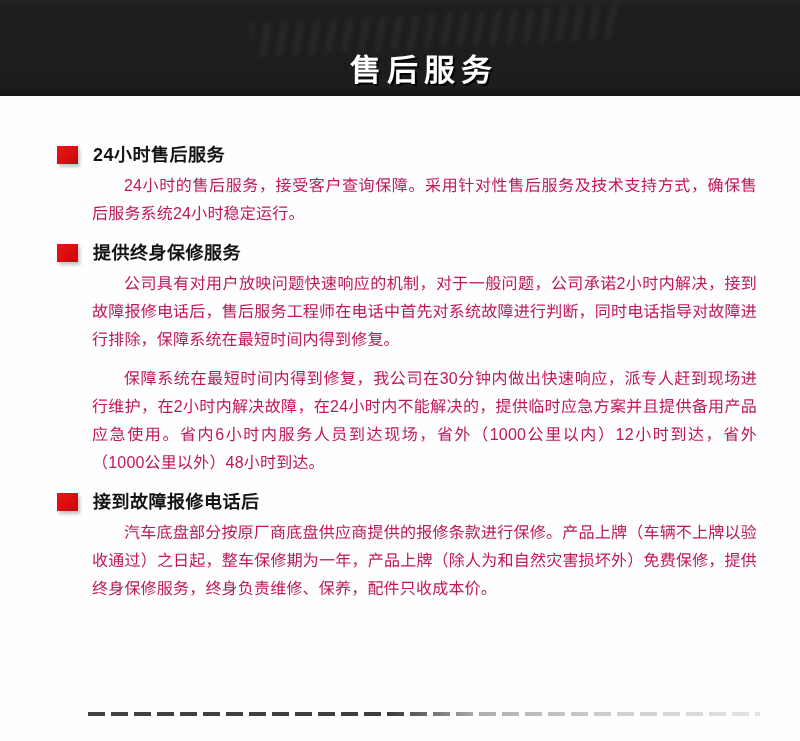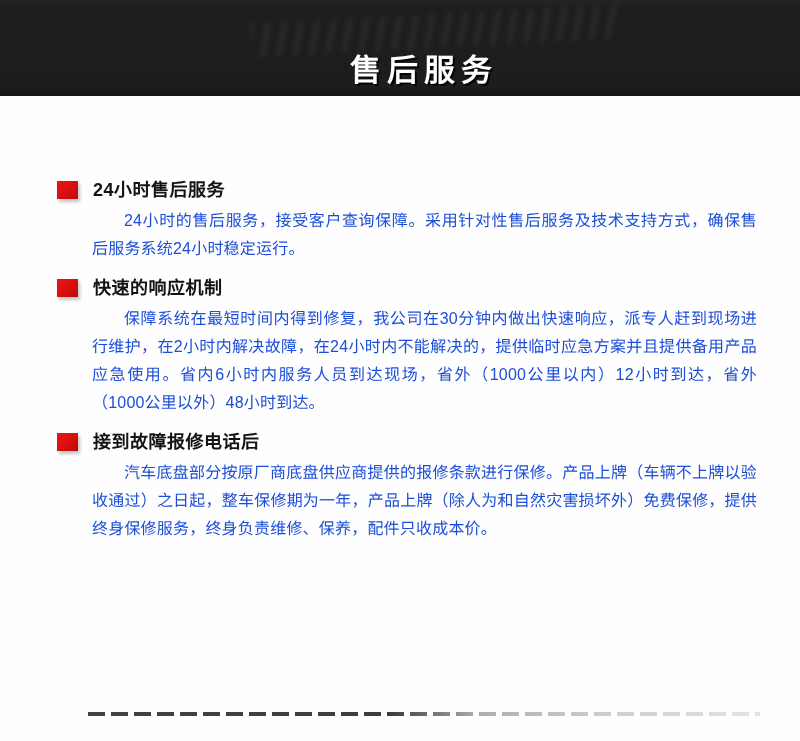--- a/index.html
+++ b/index.html
@@ -19,34 +19,34 @@
     letter-spacing:6px;line-height:38px;margin:0;
     text-shadow:2px 2px 0 rgba(0,0,0,0.85);
   }
   .watermark-smudge{
     position:absolute;top:14px;left:250px;width:370px;height:34px;
     background:repeating-linear-gradient(104deg,
       rgba(255,255,255,0.055) 0 5px,rgba(255,255,255,0) 5px 16px);
     filter:blur(2px);transform:rotate(-3deg);
   }
   
-  .content{position:absolute;top:141px;left:57px;right:43px;margin-top:35px;}
+  .content{position:absolute;top:141px;left:57px;right:43px;}
   .section{margin:0;}
   .section-header{display:flex;align-items:center;gap:15px;height:28px;margin:0 0 3px 0;}
   .bullet{
     flex:0 0 auto;width:21px;height:18px;
     background:linear-gradient(135deg,#e81515 0,#d90e0e 55%,#b90b0b 100%);
     box-shadow:2px 3px 3px rgba(130,130,130,0.45);
   }
   .section-title{
     margin:0;font-size:18px;font-weight:bold;color:#141414;letter-spacing:0.5px;
     line-height:28px;
   }
   .section p{
-    margin:3px 0 11px 35px;font-size:16px;line-height:28px;color:#1d4ed8;
+    margin:3px 0 11px 35px;font-size:16px;line-height:28px;color:#be185d;
     text-align:justify;text-indent:2em;letter-spacing:0.2px;
   }
   .section p + p{margin-top:6px;}
   
   .cutoff-artifact{
     position:absolute;top:712px;left:88px;width:672px;height:4px;
     background:linear-gradient(90deg,
       rgba(46,46,46,0.9) 0,rgba(40,40,40,0.9) 45%,
       rgba(120,120,120,0.6) 58%,rgba(160,160,160,0.5) 78%,rgba(190,190,190,0.4) 100%);
     -webkit-mask:repeating-linear-gradient(90deg,#000 0 17px,transparent 17px 23px);
@@ -70,22 +70,23 @@
         <span class="bullet"></span>
         <h2 class="section-title">24小时售后服务</h2>
       </div>
       <p>24小时的售后服务，接受客户查询保障。采用针对性售后服务及技术支持方式，确保售后服务系统24小时稳定运行。</p>
     </div>
 
 
     <div class="section">
       <div class="section-header">
         <span class="bullet"></span>
-        <h2 class="section-title">快速的响应机制</h2>
+        <h2 class="section-title">提供终身保修服务</h2>
       </div>
+      <p>公司具有对用户放映问题快速响应的机制，对于一般问题，公司承诺2小时内解决，接到故障报修电话后，售后服务工程师在电话中首先对系统故障进行判断，同时电话指导对故障进行排除，保障系统在最短时间内得到修复。</p>
       <p>保障系统在最短时间内得到修复，我公司在30分钟内做出快速响应，派专人赶到现场进行维护，在2小时内解决故障，在24小时内不能解决的，提供临时应急方案并且提供备用产品应急使用。省内6小时内服务人员到达现场，省外（1000公里以内）12小时到达，省外（1000公里以外）48小时到达。</p>
     </div>
 
     <div class="section">
       <div class="section-header">
         <span class="bullet"></span>
         <h2 class="section-title">接到故障报修电话后</h2>
       </div>
       <p>汽车底盘部分按原厂商底盘供应商提供的报修条款进行保修。产品上牌（车辆不上牌以验收通过）之日起，整车保修期为一年，产品上牌（除人为和自然灾害损坏外）免费保修，提供终身保修服务，终身负责维修、保养，配件只收成本价。</p>
     </div>

